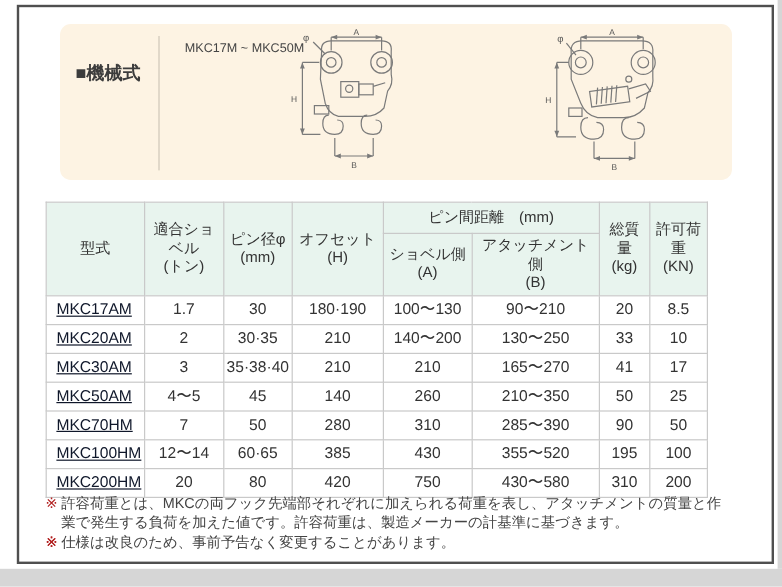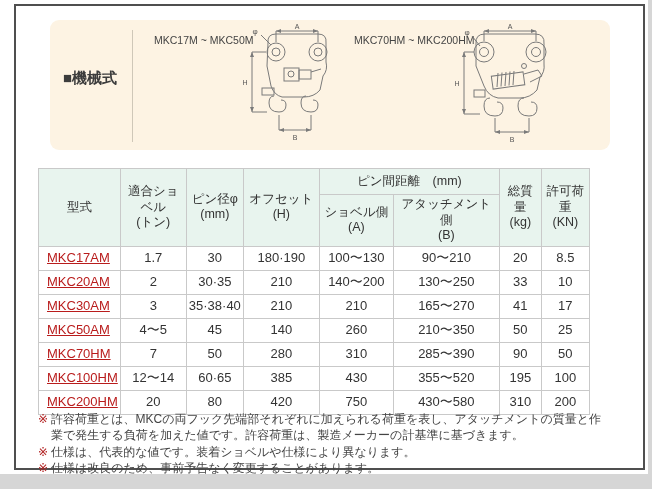--- a/index.html
+++ b/index.html
@@ -6,37 +6,37 @@
   body { background:#e9e9e9; font-family:"Liberation Sans","DejaVu Sans",sans-serif; }
   .canvas { position:relative; width:652px; height:489px; background:#fff; overflow:hidden; }
   .strip-bottom { position:absolute; left:0; top:474px; width:652px; height:15px; background:#d6d6d6; }
   .strip-right  { position:absolute; left:648px; top:0; width:4px; height:474px; background:#d6d6d6; }
   .frame { position:absolute; left:14px; top:4px; width:631px; height:466px;
            border:2px solid #4f4f4f; background:#fff; }
 
   
   .panel { position:absolute; left:34px; top:14px; width:560px; height:130px;
            background:#fdf3e3; border-radius:9px; }
-  .section-title { position:absolute; left:13px; top:49px; font-size:15px; font-weight:bold; color:#3c3c3c; }
+  .section-title { position:absolute; left:13px; top:32px; font-size:15px; font-weight:bold; color:#3c3c3c; }
   .panel-divider { position:absolute; left:82px; top:10px; width:1px; height:112px; background:#cfc7b8; }
   .diagram-title { position:absolute; top:14px; font-size:10.5px; font-weight:normal; color:#444; }
   .dt1 { left:104px; } .dt2 { left:304px; }
   .diagram-svg { position:absolute; top:2px; width:110px; height:126px; }
   .dg1 { left:186px; } .dg2 { left:400px; }
 
   
   .spec-table { position:absolute; left:22px; top:162px; border-collapse:collapse; table-layout:fixed; }
   .spec-table th, .spec-table td { border:1px solid #c9c9c9; font-size:13px; color:#333;
        text-align:center; vertical-align:middle; padding:2px 2px; line-height:1.25; }
   .spec-table th { background:#e8f4ee; font-weight:normal; font-size:12.5px; white-space:pre-line; }
   .spec-table thead tr.h1 th { height:26px; }
   .spec-table thead tr.h2 th { height:38px; }
   .spec-table td { height:24px; background:#fff; }
   .model-cell { text-align:left !important; padding-left:8px !important; }
-  .model-link { color:#b91c1c; text-decoration:underline; cursor:pointer; }
+  .model-link { color:#0f172a; text-decoration:underline; cursor:pointer; }
 
   
   .notes { position:absolute; left:22px; top:406px; width:572px; }
   .note { position:relative; padding-left:13px; font-size:12px; line-height:1.32; color:#444; margin-bottom:1px; }
   .note .mark { position:absolute; left:0; top:0; color:#b22222; }
 
   
   .watermark { position:absolute; left:55px; top:338px; font-size:118px; font-style:italic;
        font-weight:bold; color:rgba(120,120,120,0.06); pointer-events:none; white-space:nowrap; }
 
@@ -83,21 +83,20 @@
             <line x1="43" y1="108" x2="75" y2="108"></line>
           <path d="M43,108 l5,-2 0,4 z" fill="#7a7a7a" stroke="none"></path>
             <path d="M75,108 l-5,-2 0,4 z" fill="#7a7a7a" stroke="none"></path>
         </g>
         <text x="61" y="7" font-size="7" fill="#555" text-anchor="middle">A</text>
         <text x="19" y="12" font-size="8" fill="#555" text-anchor="middle">φ</text>
         <text x="9" y="63" font-size="7" fill="#555" text-anchor="middle">H</text>
         <text x="59" y="118" font-size="7" fill="#555" text-anchor="middle">B</text>
       </svg>
 
-      <div class="diagram-title dt2">MKC70HM ~ MKC200HM</div>
       <svg class="diagram-svg dg2" viewBox="0 0 110 126">
         <g stroke="#7a7a7a" fill="none" stroke-width="1">
           <line x1="34" y1="9" x2="86" y2="9"></line>
             <line x1="34" y1="9" x2="34" y2="19"></line>
             <line x1="86" y1="9" x2="86" y2="19"></line>
           <path d="M34,9 l5,-2 0,4 z" fill="#7a7a7a" stroke="none"></path>
             <path d="M86,9 l-5,-2 0,4 z" fill="#7a7a7a" stroke="none"></path>
           <line x1="22" y1="14" x2="30" y2="24"></line>
           <path d="M26,22 Q25,12 35,12 L85,12 Q95,12 94,22 L94,42 Q95,50 90,55 L87,68 Q80,76 70,76 L48,76 Q38,74 34,64 L26,44 Z"></path>
           <circle cx="34" cy="30" r="10"></circle>
@@ -240,21 +239,20 @@
         </tbody>
     </table>
 
     <div class="notes">
       <div class="note">
         <span class="mark">※</span>
         <span>許容荷重とは、MKCの両フック先端部それぞれに加えられる荷重を表し、アタッチメントの質量と作業で発生する負荷を加えた値です。許容荷重は、製造メーカーの計基準に基づきます。</span>
       </div>
       <div class="note">
         <span class="mark">※</span>
-        <span>仕様は、代表的な値です。装着ショベルや仕様により異なります。</span>
       </div>
       <div class="note">
         <span class="mark">※</span>
         <span>仕様は改良のため、事前予告なく変更することがあります。</span>
       </div>
     </div>
 
   </div>
 
   <div class="strip-bottom"></div>

